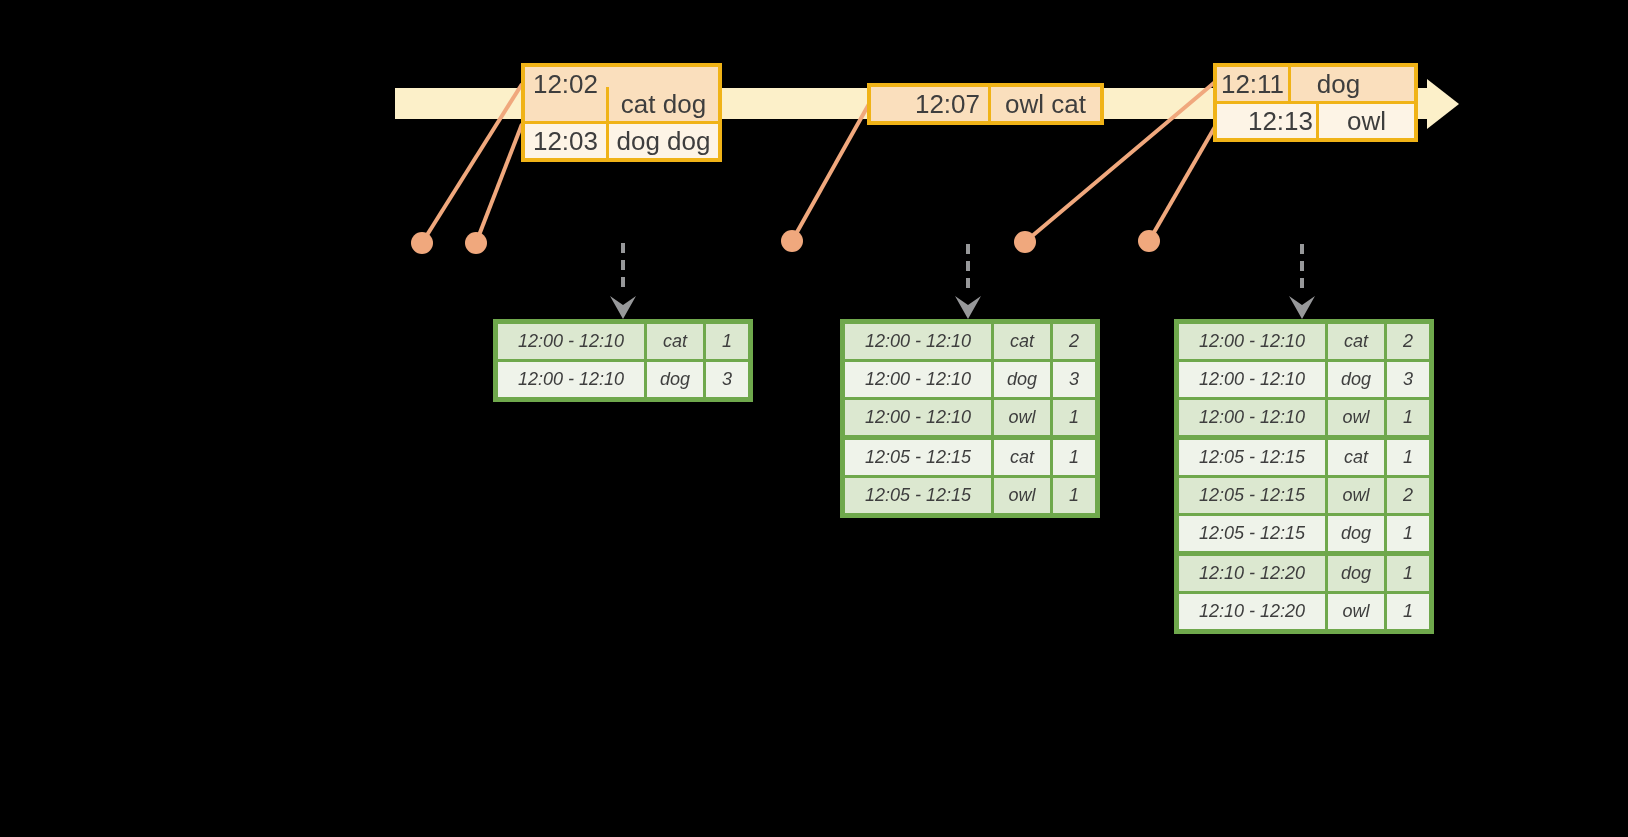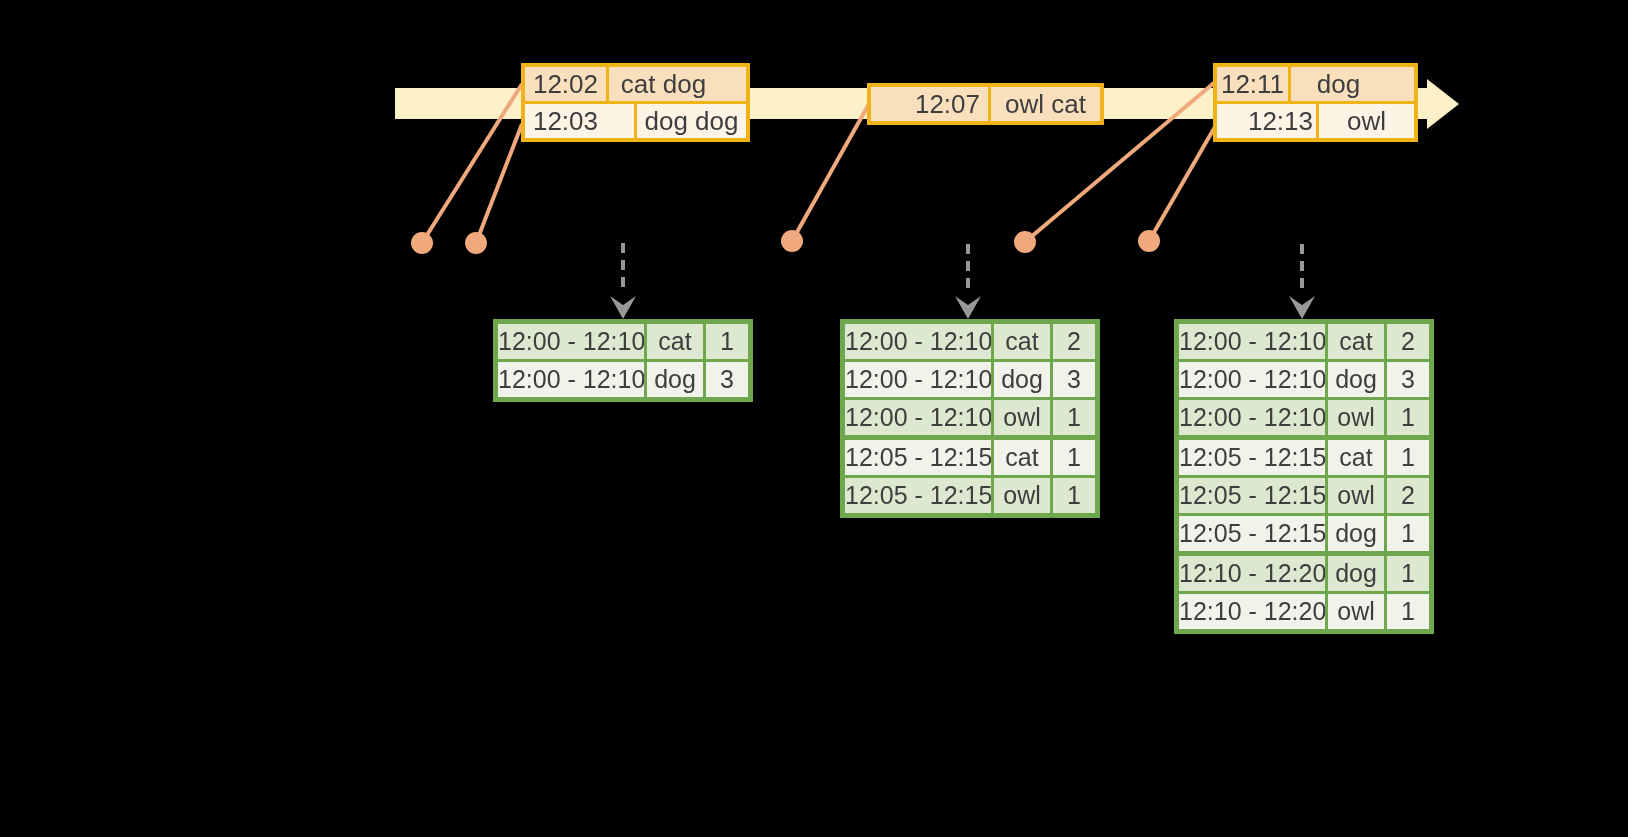--- a/index.html
+++ b/index.html
@@ -36,21 +36,21 @@
   .result-table .trow.tint{background:var(--result-row-tint);}
   .result-table .trow.light{background:var(--result-row-light);}
   .tcell{
     text-align:center;
     color:var(--text);
     overflow:hidden;
     white-space:nowrap;
   }
   .tcell + .tcell{border-left:3px solid var(--tbl-border);}
   .event-table .tcell{height:34px;line-height:34px;font-size:26px;}
-  .result-table .tcell{height:35px;line-height:35px;font-size:25px;}
+  .result-table .tcell{height:35px;line-height:35px;font-size:18px;font-style:italic;}
 </style>
 </head>
 <body>
 
 <div class="stage">
 
   <svg class="layer" width="1628" height="837" viewBox="0 0 1628 837">
 
     <rect class="band" x="395" y="88" width="1032" height="31"></rect>
     <polygon class="band" points="1427,79 1459,104 1427,129"></polygon>
@@ -71,25 +71,25 @@
     <polygon class="chev" points="610,296 623,319 636,296 623,305"></polygon>
     <line class="dash" x1="968" y1="244" x2="968" y2="294"></line>
     <polygon class="chev" points="955,296 968,319 981,296 968,305"></polygon>
     <line class="dash" x1="1302" y1="244" x2="1302" y2="294"></line>
     <polygon class="chev" points="1289,296 1302,319 1315,296 1302,305"></polygon>
   </svg>
 
   <div class="dtable event-table" style="left:521px;top:63px;">
       <div class="trow tint">
         <div class="tcell" style="width: 81px;">12:02</div>
-        <div class="tcell" style="width: 109px;">cat dog</div>
+        <div class="tcell" style="width: 109px; margin-top: 20px;">cat dog</div>
       </div>
       <div class="trow light">
         <div class="tcell" style="width: 81px;">12:03</div>
-        <div class="tcell" style="width: 109px; margin-left: 28px;">dog dog</div>
+        <div class="tcell" style="width: 109px;">dog dog</div>
       </div>
     </div>
 
   <div class="dtable event-table" style="left:867px;top:83px;">
       <div class="trow tint">
         <div class="tcell" style="width: 81px; margin-left: 36px;">12:07</div>
         <div class="tcell" style="width: 109px;">owl cat</div>
       </div>
     </div>
 

